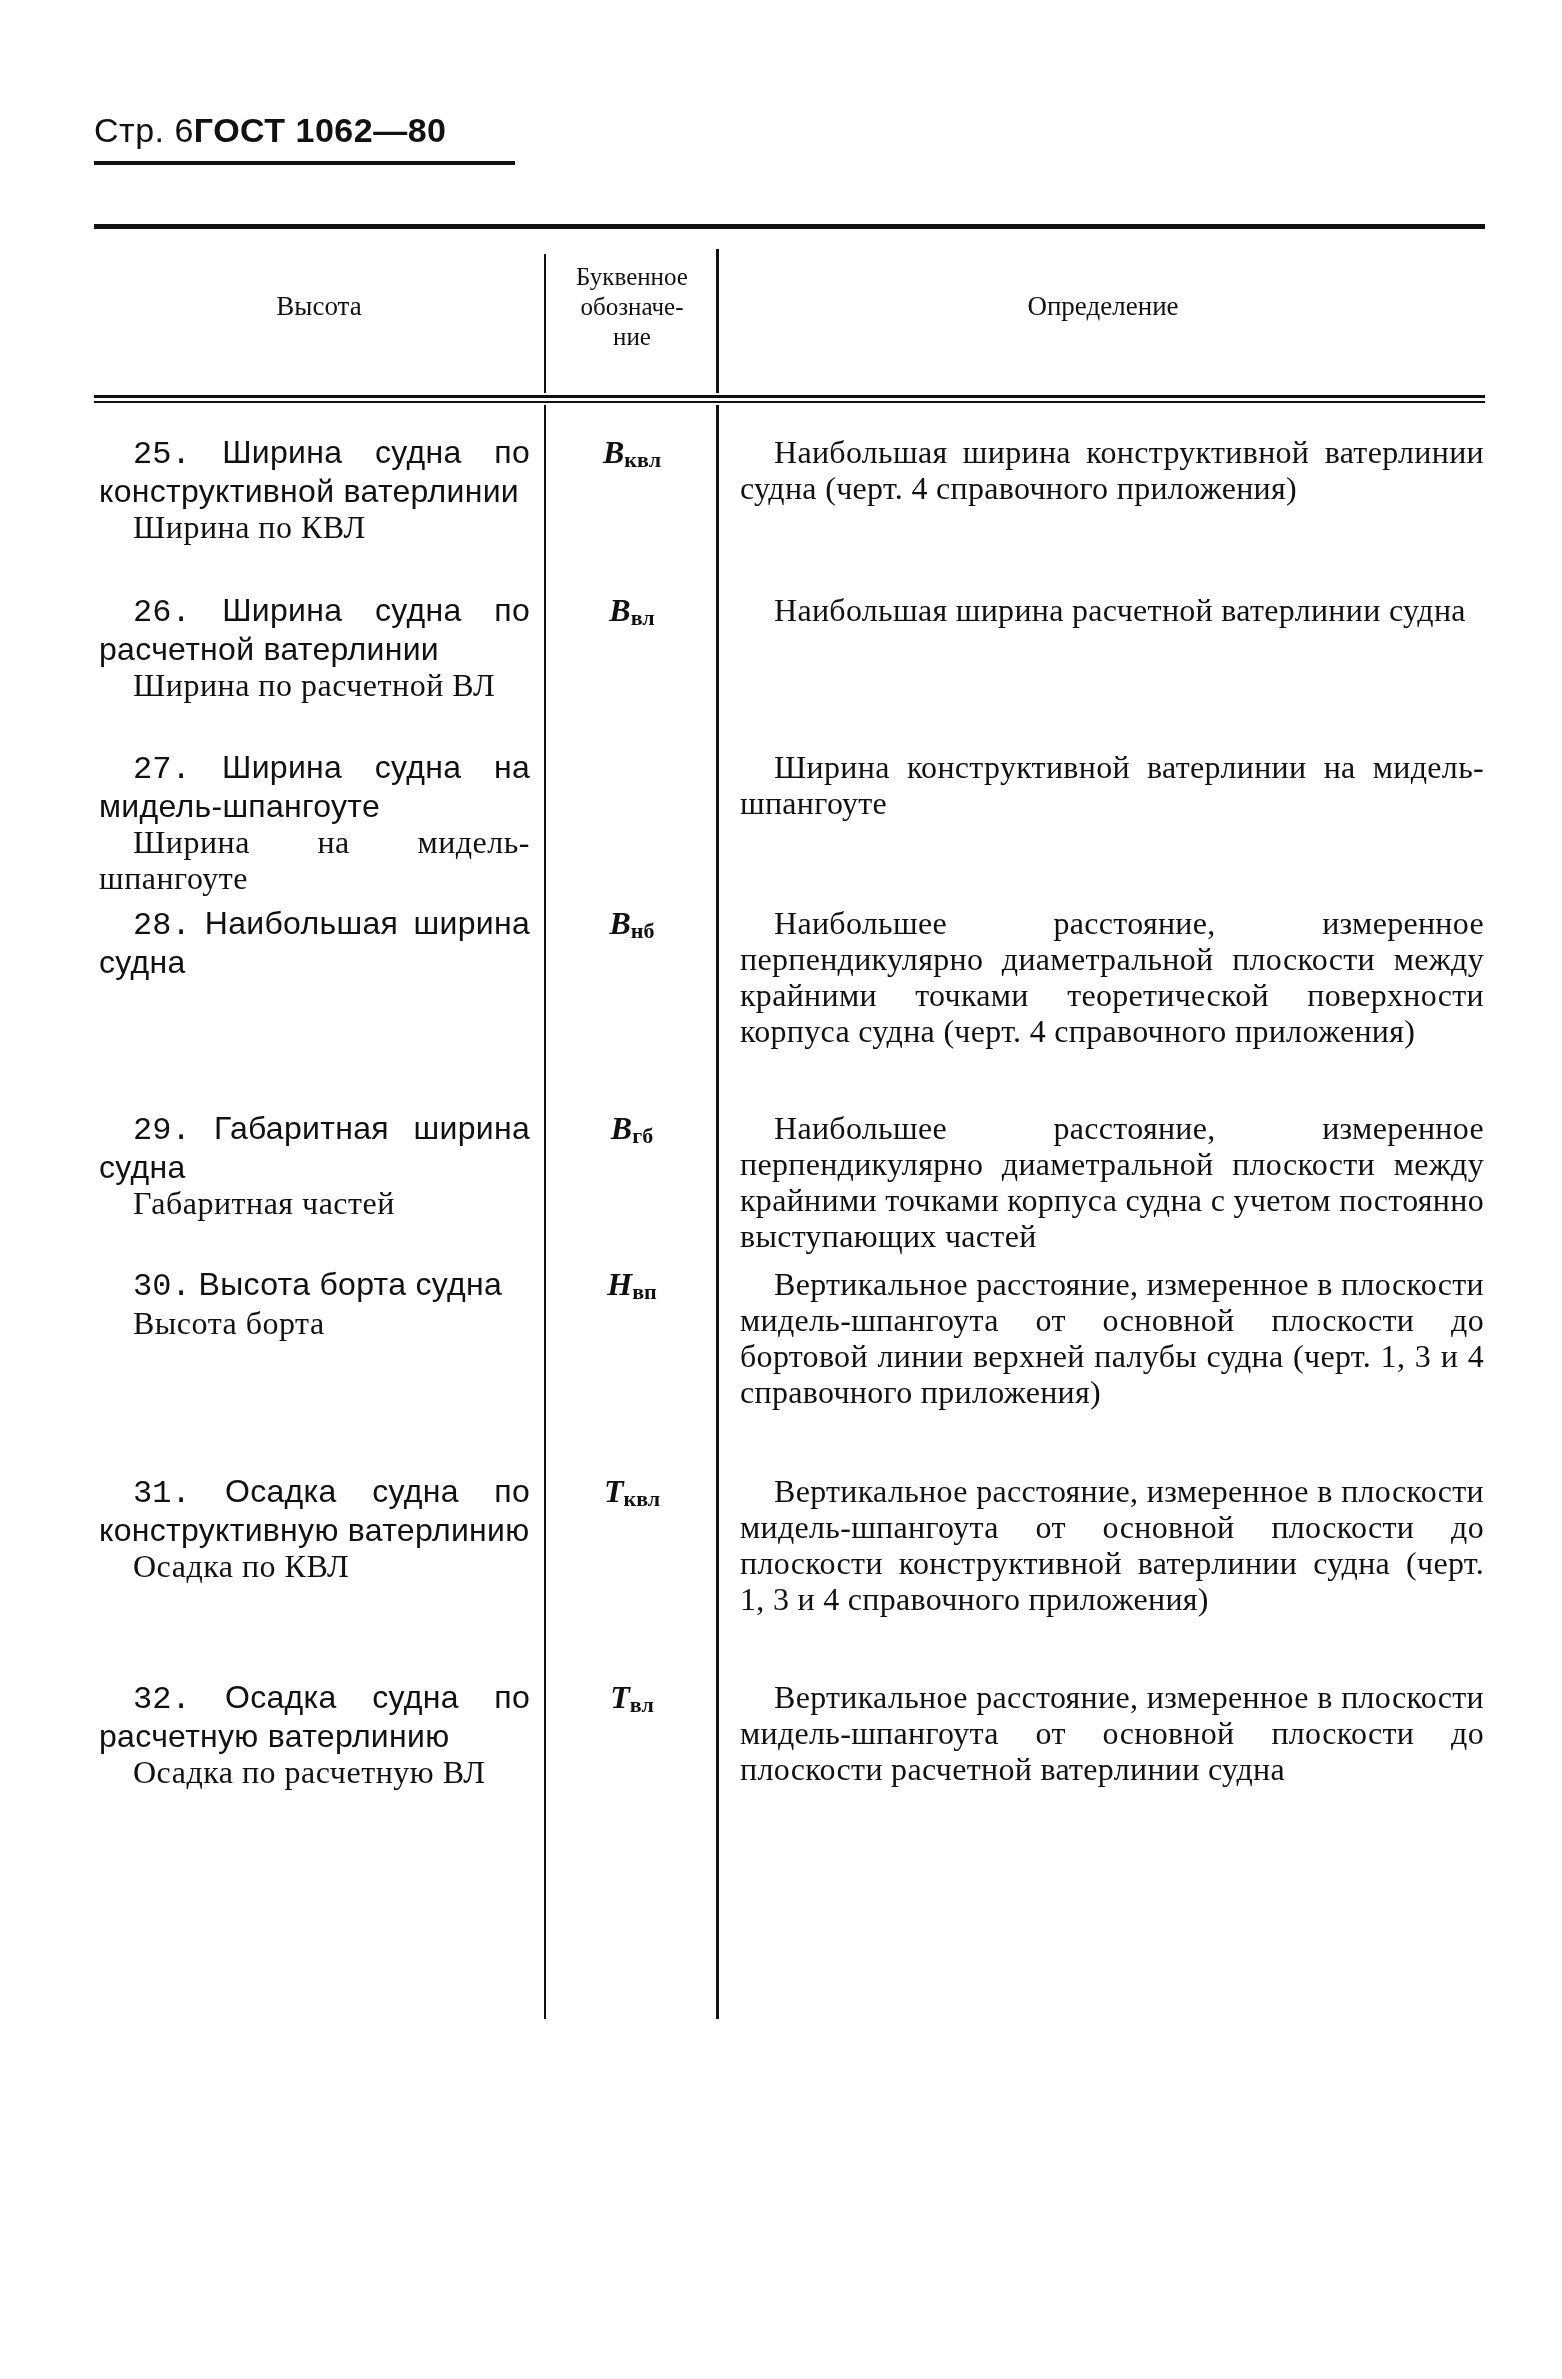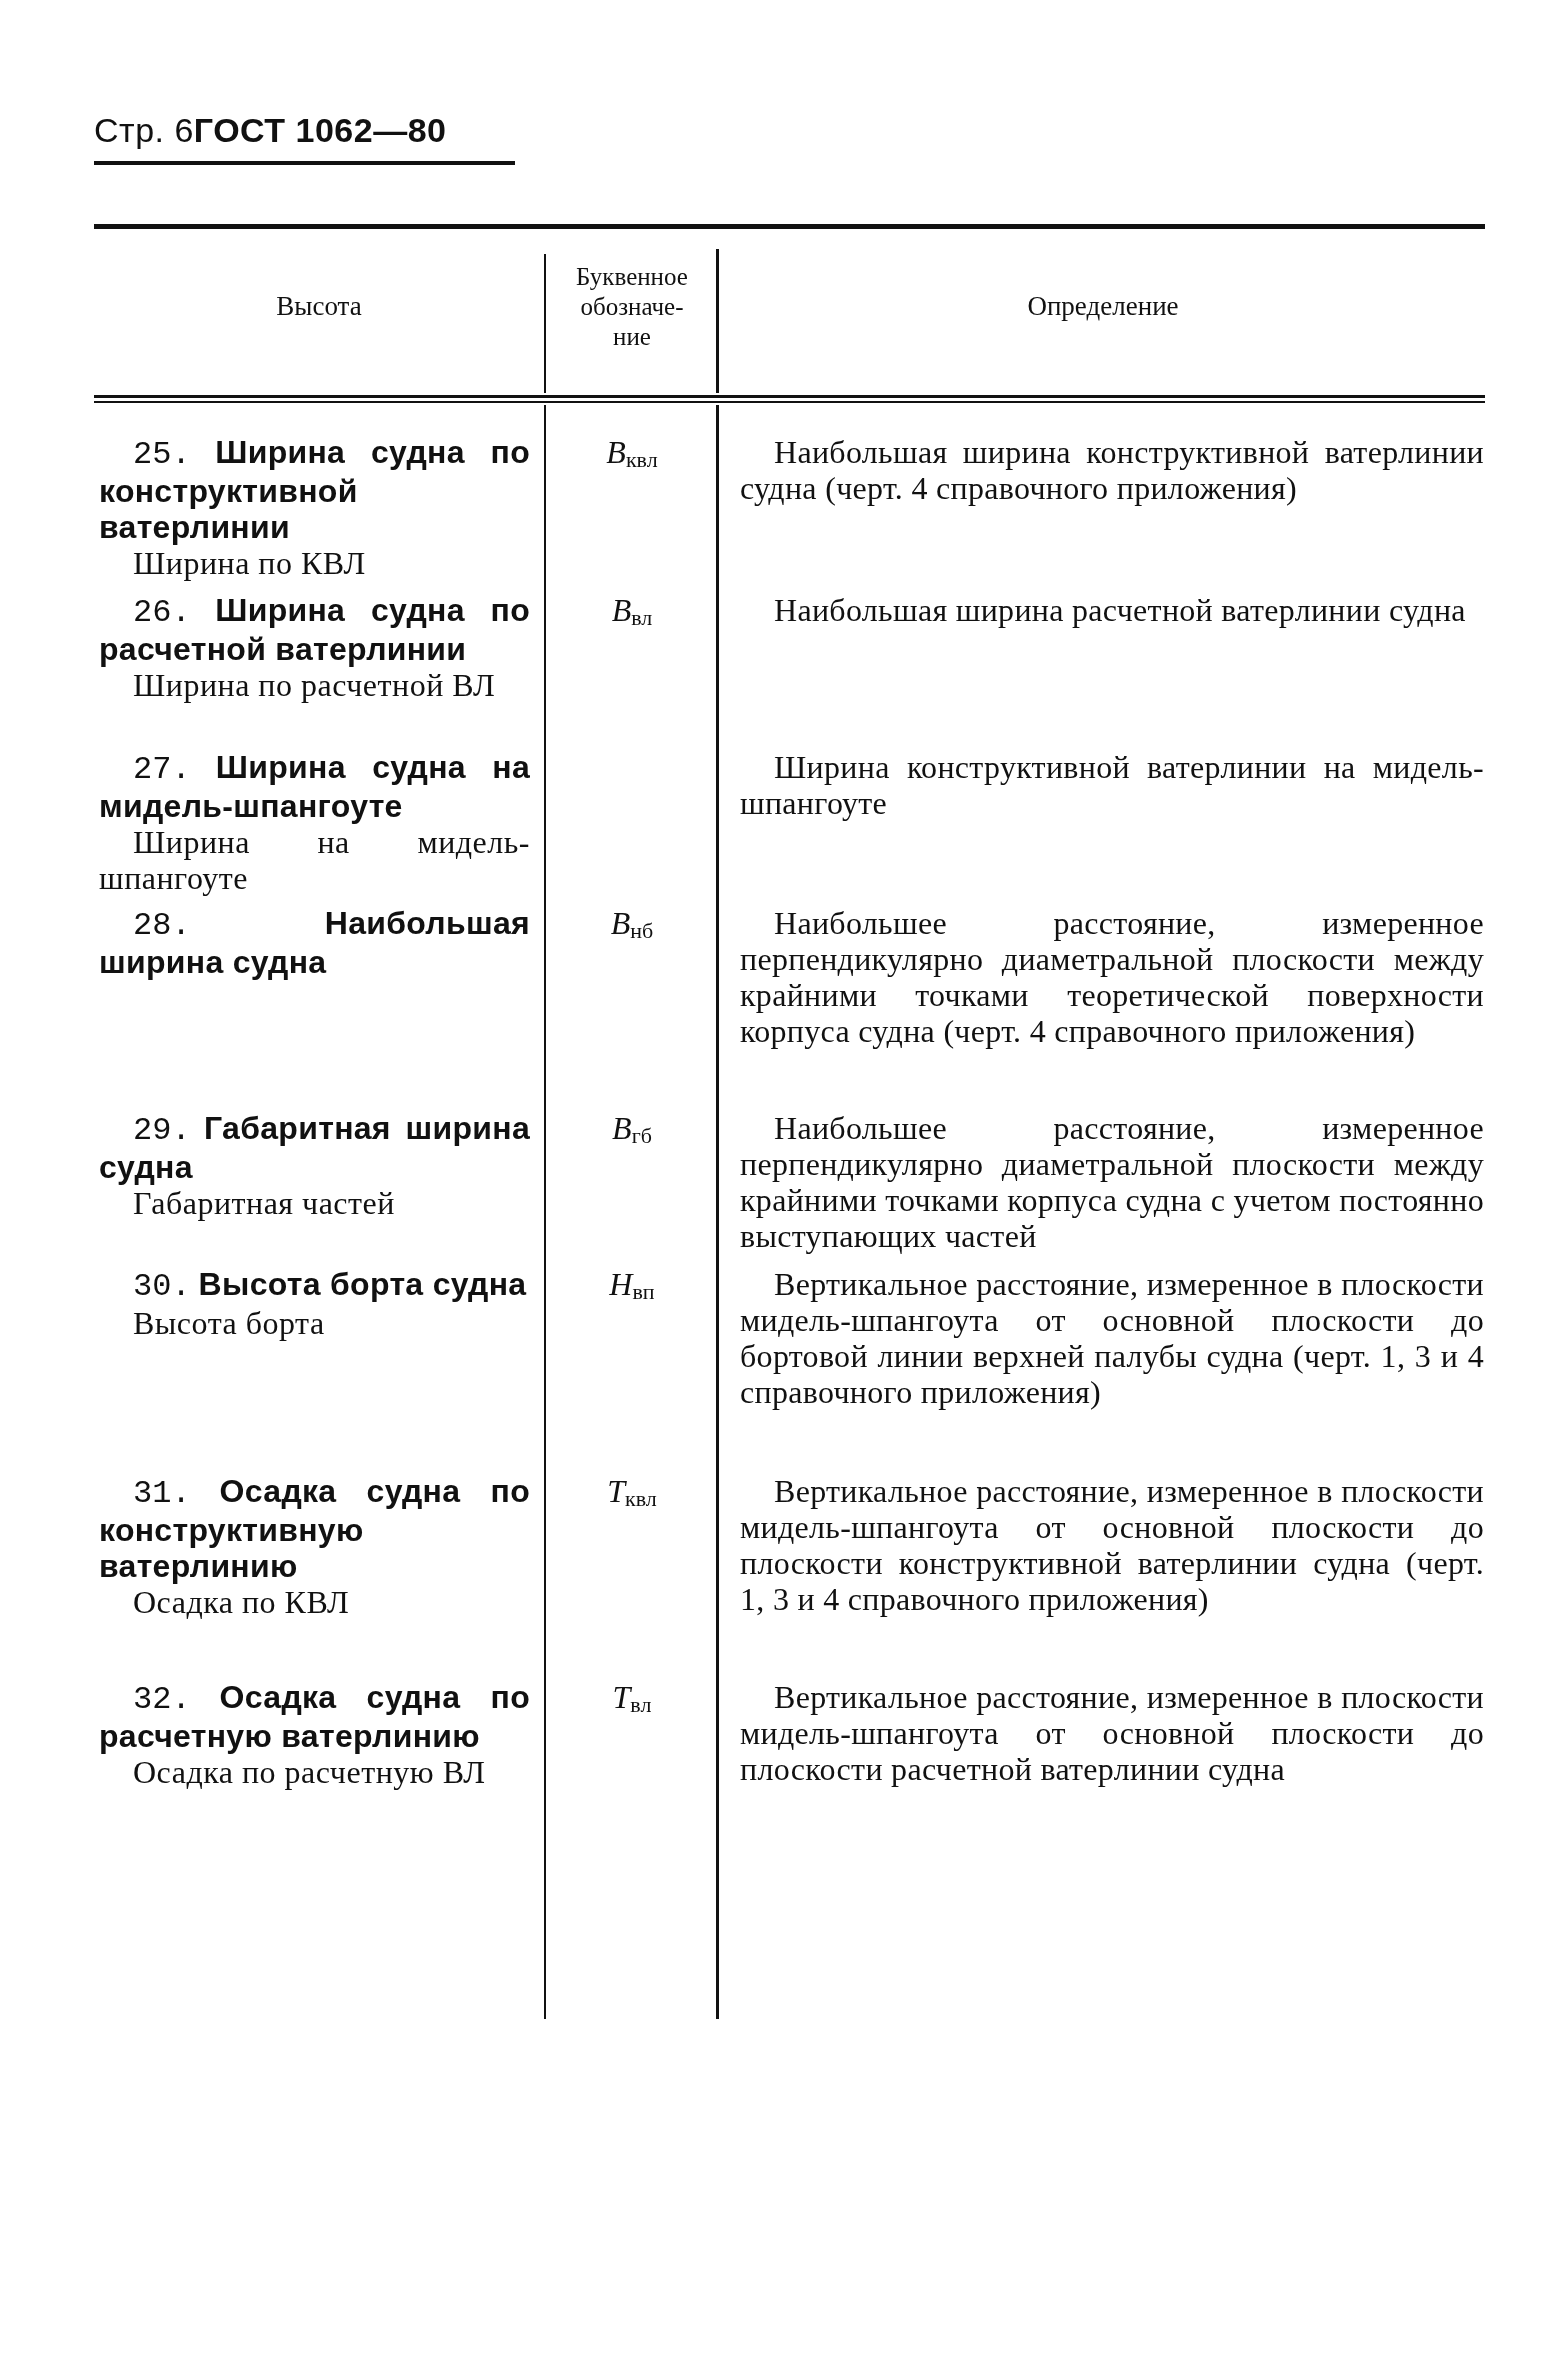--- a/index.html
+++ b/index.html
@@ -21,24 +21,24 @@
   .vline-h2 { position: absolute; left: 622px; top: 20px; width: 3px; height: 144px; background: #111; }
   .double-rule-1 { position: absolute; left: 0; top: 166px; width: 1391px; height: 3px; background: #111; }
   .double-rule-2 { position: absolute; left: 0; top: 172px; width: 1391px; height: 2px; background: #111; }
 
   .vline-b1 { position: absolute; left: 450px; top: 181px; width: 2px; height: 1614px; background: #111; }
   .vline-b2 { position: absolute; left: 622px; top: 181px; width: 3px; height: 1614px; background: #111; }
 
   .row { position: absolute; left: 0; width: 1391px; }
   .cell-term { position: absolute; left: 5px; width: 431px; font-size: 32px; line-height: 36px; text-align: justify; }
   .cell-term .num { font-weight: normal; font-family: Liberation Mono, monospace; }
-  .cell-term .bold { font-weight: bold; font-family: "Liberation Sans Narrow", "Liberation Sans", "DejaVu Sans", sans-serif; font-stretch: condensed; letter-spacing: 0.3px; }
+  .cell-term .bold { font-weight: normal; font-family: "Liberation Sans Narrow", "Liberation Sans", "DejaVu Sans", sans-serif; font-stretch: condensed; letter-spacing: 0.3px; }
   .cell-term .first { text-indent: 34px; }
   .cell-term .short { text-indent: 34px; letter-spacing: 0.5px; }
-  .cell-sym { position: absolute; left: 450px; width: 176px; text-align: center; font-size: 32px; line-height: 36px; font-style: italic; }
+  .cell-sym { position: absolute; left: 450px; width: 176px; text-align: center; font-size: 32px; line-height: 36px; font-style: italic; font-weight: bold; }
   .cell-sym sub { font-style: normal; font-size: 22px; vertical-align: -4px; }
   .cell-def { position: absolute; left: 646px; width: 744px; font-size: 32px; line-height: 36px; text-align: justify; text-indent: 34px; letter-spacing: 0.3px; }
 </style>
 </head>
 <body>
 
 <div class="page-header">
   <span class="pg">Стр. 6</span><span class="std">ГОСТ 1062—80</span>
 </div>
 <div class="header-rule"></div>

